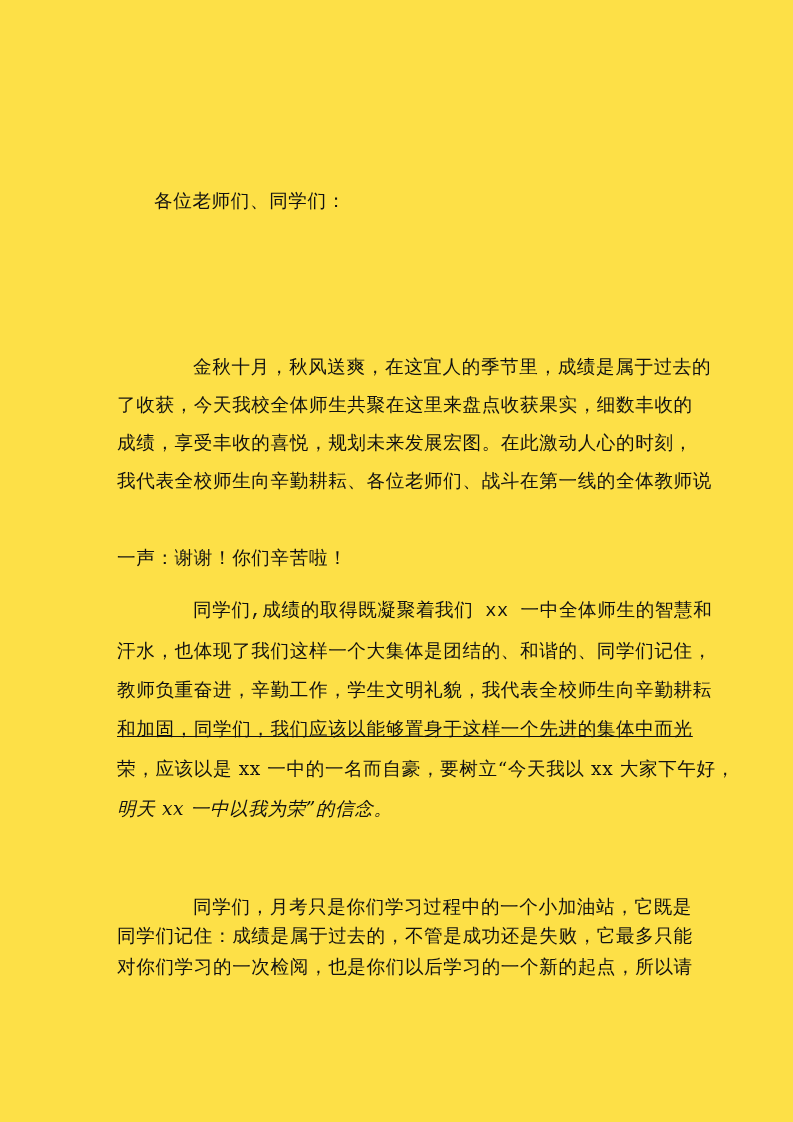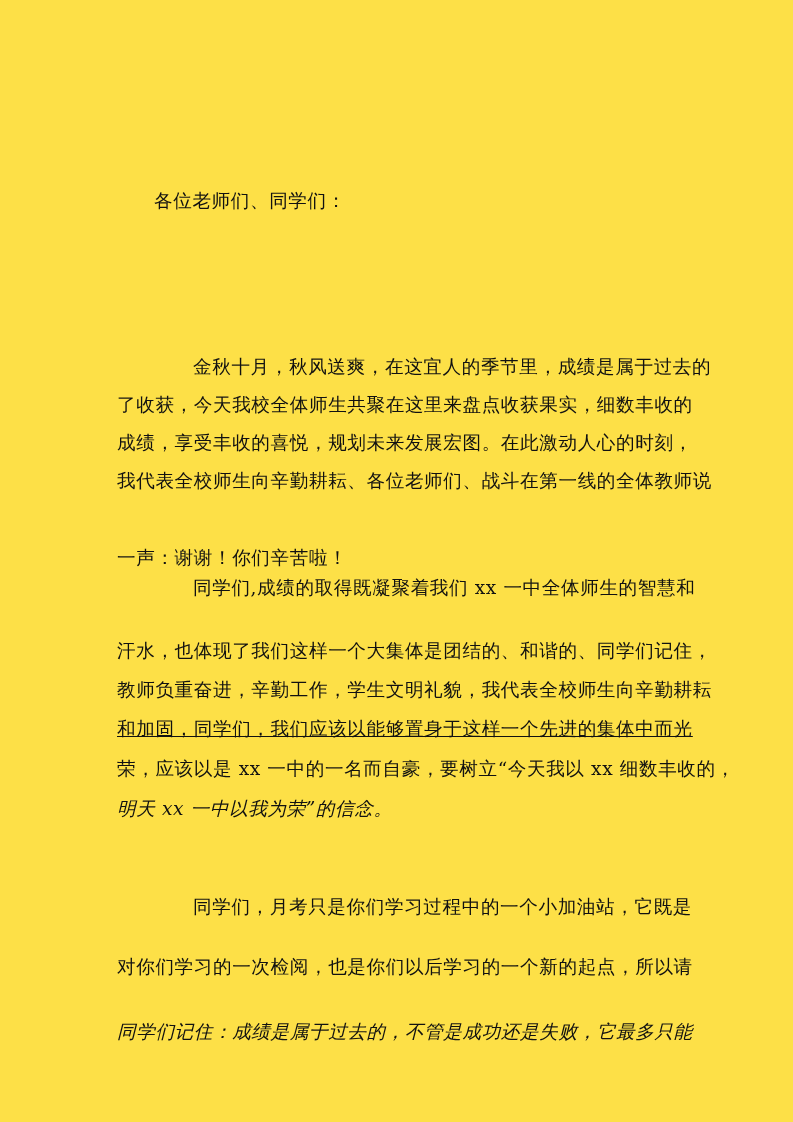--- a/index.html
+++ b/index.html
@@ -50,27 +50,27 @@
 
   <div>
     <div class="line indent4 justify" style="top:355px;">金秋十月，秋风送爽，在这宜人的季节里，成绩是属于过去的</div>
     <div class="line justify" style="top:393px;">了收获，今天我校全体师生共聚在这里来盘点收获果实，细数丰收的</div>
     <div class="line justify" style="top:431px;">成绩，享受丰收的喜悦，规划未来发展宏图。在此激动人心的时刻，</div>
     <div class="line justify" style="top:469px;">我代表全校师生向辛勤耕耘、各位老师们、战斗在第一线的全体教师说</div>
     <div class="line" style="top:507px;margin-top:39px;">一声：谢谢！你们辛苦啦！</div>
   </div>
 
   <div>
-    <div class="line indent4 justify" style="top:576px;">同学们,成绩的取得既凝聚着我们 xx 一中全体师生的智慧和</div>
+    <div class="line indent4 justify" style="top:600px;font-family:Liberation Mono, monospace;">同学们,成绩的取得既凝聚着我们 xx 一中全体师生的智慧和</div>
     <div class="line justify" style="top:639px;">汗水，也体现了我们这样一个大集体是团结的、和谐的、同学们记住，</div>
     <div class="line justify" style="top:678px;">教师负重奋进，辛勤工作，学生文明礼貌，我代表全校师生向辛勤耕耘</div>
     <div class="line justify" style="top:717px;text-decoration:underline;">和加固，同学们，我们应该以能够置身于这样一个先进的集体中而光</div>
-    <div class="line justify" style="top:757px;">荣，应该以是 xx 一中的一名而自豪，要树立“今天我以 xx 细数丰收的，</div>
+    <div class="line justify" style="top:757px;">荣，应该以是 xx 一中的一名而自豪，要树立“今天我以 xx 大家下午好，</div>
     <div class="line" style="top:797px;font-style:italic;">明天 xx 一中以我为荣”的信念。</div>
   </div>
 
   <div>
     <div class="line indent4 justify" style="top:895px;">同学们，月考只是你们学习过程中的一个小加油站，它既是</div>
     <div class="line justify" style="top:935px;margin-top:20px;">对你们学习的一次检阅，也是你们以后学习的一个新的起点，所以请</div>
-    <div class="line justify" style="top:1020px;font-style:italic;">同学们记住：成绩是属于过去的，不管是成功还是失败，它最多只能</div>
+    <div class="line justify" style="top:924px;">同学们记住：成绩是属于过去的，不管是成功还是失败，它最多只能</div>
   </div>
 
 </div>
 
 </body></html>

